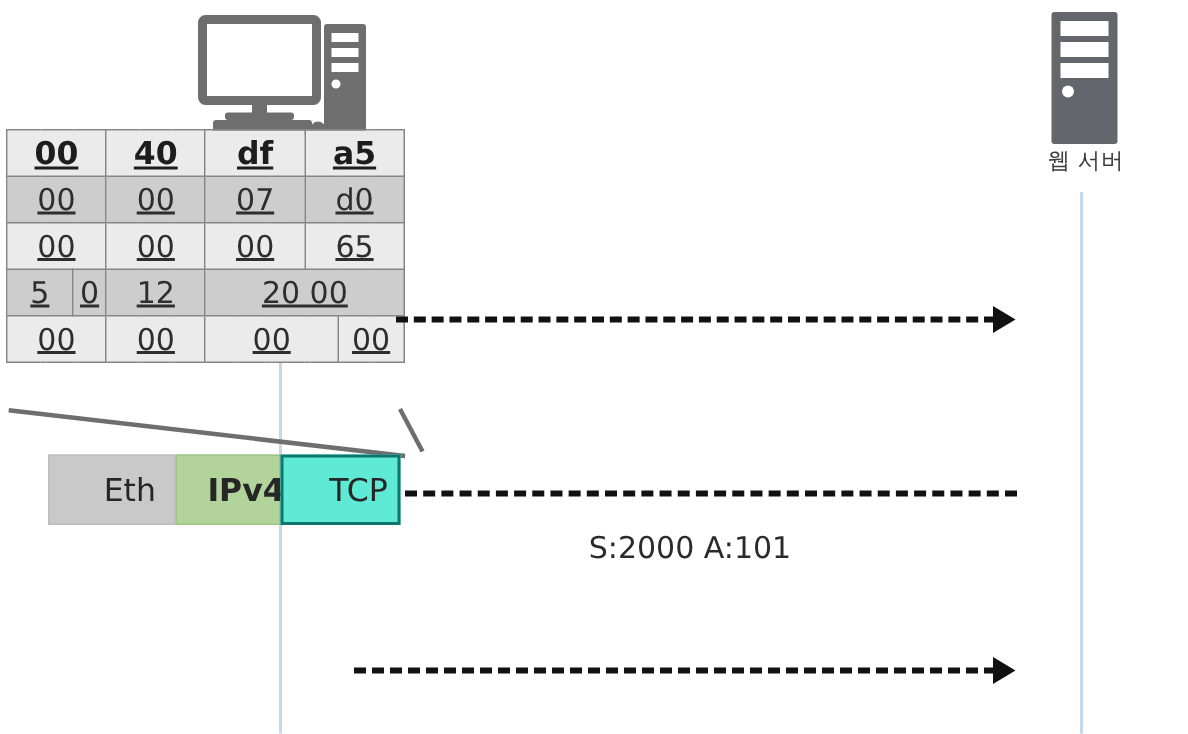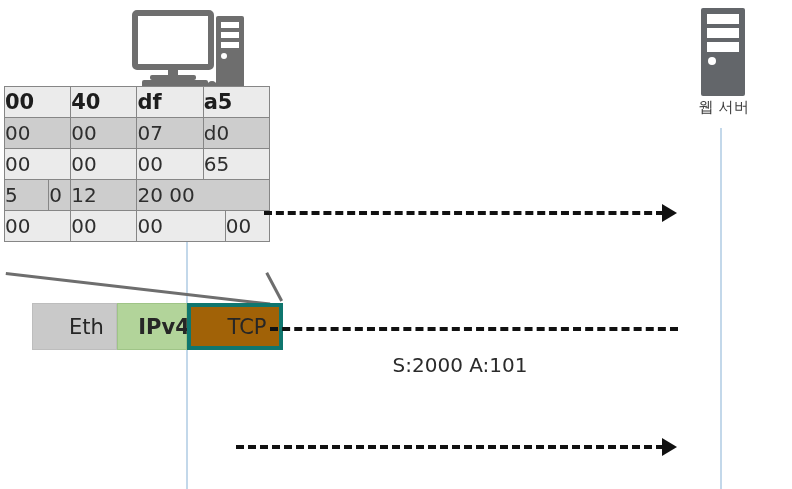--- a/index.html
+++ b/index.html
@@ -62,25 +62,27 @@
     position: absolute;
     left: 4px;
     top: 86px;
     width: 266px;
     border-collapse: collapse;
     table-layout: fixed;
   }
   #header-table td {
     border: 1px solid #868686;
     height: 30px;
+    text-align: center;
     vertical-align: middle;
     font-size: 20px;
     color: #2e2e2e;
     padding: 0;
     font-family: "DejaVu Sans", sans-serif;
+    text-decoration: underline;
   }
   #header-table tr.row-light td { background: #ebebeb; }
   #header-table tr.row-dark  td { background: #cdcdcd; }
   #header-table tr.row-head td {
     font-weight: bold;
     font-size: 21px;
     color: #1d1d1d;
   }
 
   
@@ -92,21 +94,21 @@
     display: flex;
     align-items: center;
     justify-content: center;
     font-size: 21px;
     font-family: "DejaVu Sans", sans-serif;
     color: #262626;
     padding-left: 24px;
   }
   #box-eth  { left: 32px;  width: 85px; background: #c9c9c9; border: 1px solid #bdbdbd; }
   #box-ipv4 { left: 117px; width: 70px; background: #b2d49a; border: 1px solid #9fc487; font-weight: bold; }
-  #box-tcp  { left: 187px; width: 96px; background: #a16207; border: 4px solid #0f766e; }
+  #box-tcp  { left: 187px; width: 80px; background: #5eead4; border: 2px solid #0f766e; }
 
   
   .callout {
     position: absolute;
     background: #6e6e6e;
     transform-origin: 0 0;
   }
 
   
   .arrow-line {

